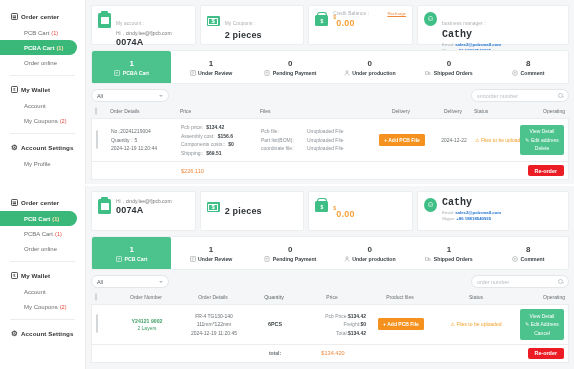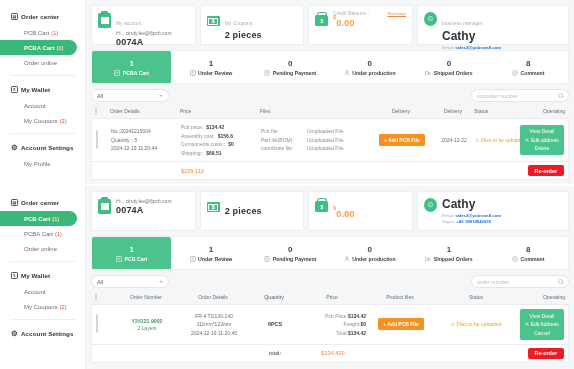--- a/index.html
+++ b/index.html
@@ -114,21 +114,21 @@
     margin-top: 1px; color:#fff; font-size:8px; line-height:14px;
   }
   .ctext { min-width: 0; overflow: hidden; }
   .clabel { font-size: 4.8px; color: #aab0b4; letter-spacing: .1px; white-space: nowrap; }
   .cmail { font-size: 5px; color: #8b9196; white-space: nowrap; margin-top: 1px; }
   .cmail b { color:#777; font-weight:normal; }
   .cbig { font-size: 9px; font-weight: bold; color: #2e3438; margin-top: 1px; letter-spacing:.2px;}
   .cbig.orange { color: #f6a13c; }
   .cbig.orange sup { font-size: 5px; top:-3px; position:relative;}
   .cbig.inline { margin-top: 0; line-height: 28px; }
-  .cname { font-size: 12px; font-weight: bold; color: #2e3438; }
+  .cname { font-size: 10px; font-weight: bold; color: #2e3438; font-family: Liberation Mono, monospace; }
   .csub { font-size: 4.3px; color: #a9aeb2; margin-top: 1.5px; white-space: nowrap;}
   .csub b { color: #1f6fd0; }
   .cright { font-size: 4.3px; color:#f0883a; text-decoration: underline; }
   .card.manager { flex: 0 0 152px; }
 
   
   .tabs {
     margin-top: 5px;
     background: #fff;
     border: 1px solid #eceff0;

